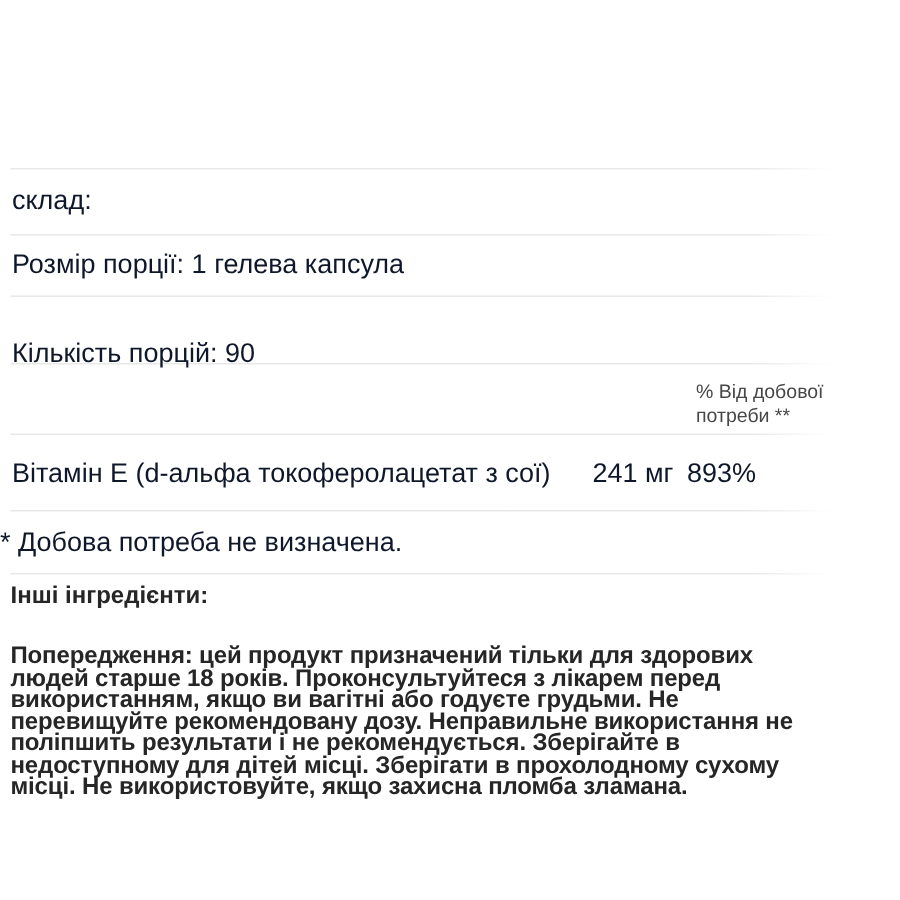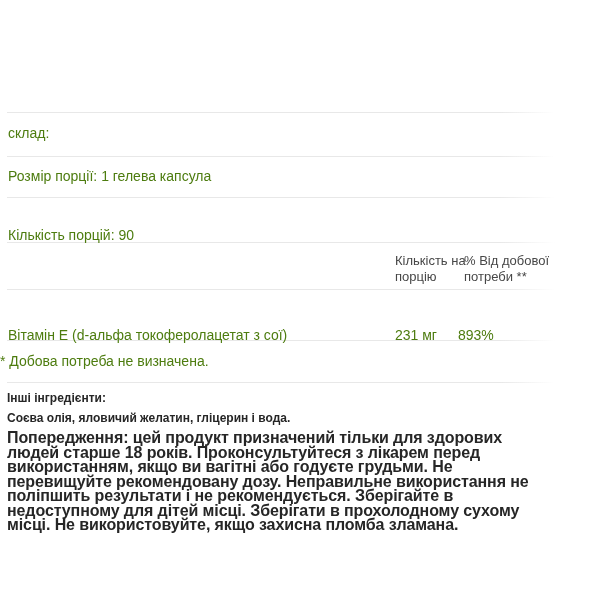--- a/index.html
+++ b/index.html
@@ -21,39 +21,38 @@
   }
   .divider {
     position: absolute;
     left: 7px;
     width: 548px;
     height: 1px;
     background: linear-gradient(to right, #e8e8e8 90%, rgba(232,232,232,0));
   }
   .txt {
     position: absolute;
-    color: #4d7c0f;
-    font-size: 14px;
+    color: #0f172a;
+    font-size: 18px;
     line-height: 15px;
     white-space: nowrap;
   }
   .col-head {
     white-space: normal;
     font-size: 13px;
     line-height: 15.5px;
     color: #474747;
   }
   .cell {
     white-space: nowrap;
-    margin-top: 20px;
   }
   .bold-sm {
     position: absolute;
     color: #262626;
-    font-size: 12px;
+    font-size: 16px;
     font-weight: bold;
     line-height: 14.5px;
     white-space: nowrap;
   }
   .warning {
     white-space: normal;
     width: 542px;
     font-size: 16px;
     letter-spacing: -0.1px;
   }
@@ -70,31 +69,29 @@
   <div class="divider" style="top:289px"></div>
   <div class="divider" style="top:340px"></div>
   <div class="divider" style="top:382px"></div>
 
   <div class="txt" style="left:8px; top:126px">склад:</div>
 
   <div class="txt" style="left:8px; top:169px">Розмір порції: 1 гелева капсула</div>
 
   <div class="txt" style="left:8px; top:228px">Кількість порцій: 90</div>
 
-  <div class="txt col-head" style="left:395px; top:253px; width:80px">Кількість на порцію</div>
 
   <div class="txt col-head" style="left:464px; top:253px; width:95px">% Від добової потреби **</div>
 
   <div>
     <div class="txt cell" style="left:8px; top:308px">Вітамін E (d-альфа токоферолацетат з сої)</div>
-    <div class="txt cell" style="left:395px; top:308px">231 мг</div>
+    <div class="txt cell" style="left:395px; top:308px">241 мг</div>
     <div class="txt cell" style="left:458px; top:308px">893%</div>
   </div>
 
   <div class="txt" style="left:0; top:354px">* Добова потреба не визначена.</div>
 
   <div class="bold-sm" style="left:7px; top:391px">Інші інгредієнти:</div>
 
-  <div class="bold-sm" style="left:7px; top:411px">Соєва олія, яловичий желатин, гліцерин і вода.</div>
 
   <div class="bold-sm warning" style="left:7px; top:431px">Попередження: цей продукт призначений тільки для здорових людей старше 18 років. Проконсультуйтеся з лікарем перед використанням, якщо ви вагітні або годуєте грудьми. Не перевищуйте рекомендовану дозу. Неправильне використання не поліпшить результати і не рекомендується. Зберігайте в недоступному для дітей місці. Зберігати в прохолодному сухому місці. Не використовуйте, якщо захисна пломба зламана.</div>
 
 </div>
 
 </body></html>

